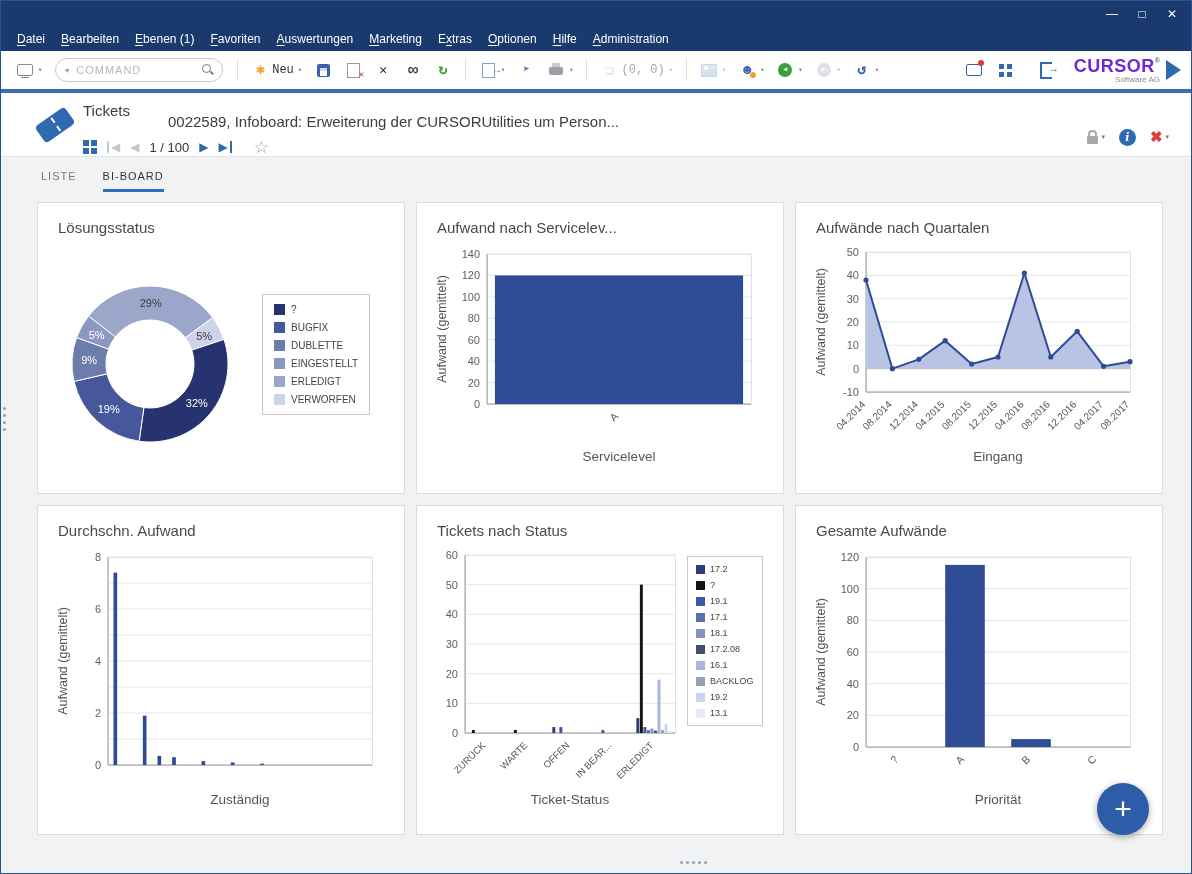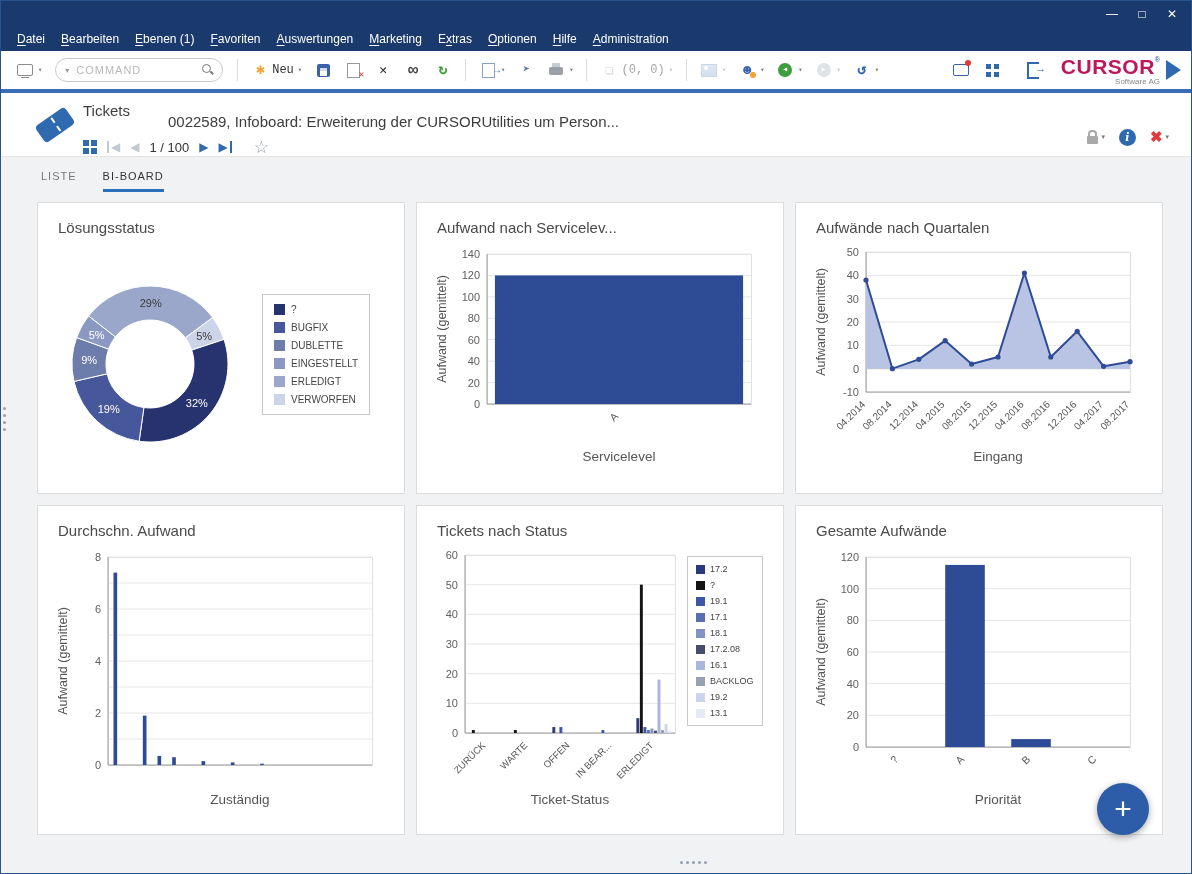--- a/index.html
+++ b/index.html
@@ -69,21 +69,21 @@
   .ic-forward::before { content:"▸"; width:14px; height:14px; border-radius:50%; background:#b9c0c8; color:#fff; font-size:10px; display:flex; align-items:center; justify-content:center; }
   .ic-undo::before { content:"↺"; color:#2f6ab0; font-weight:bold; font-size:15px; }
   .ic-monitor-alert::before { content:''; width:14px; height:10px; border:1.5px solid #3a62a8; border-radius:2px; }
   .ic-monitor-alert::after { content:''; position:absolute; right:-1px; top:-2px; width:6px; height:6px; background:#e03a3a; border-radius:50%; }
   .ic-grid::before { content:''; width:5px; height:5px; background:#2f6ab0; box-shadow:8px 0 0 #2f6ab0, 0 8px 0 #2f6ab0, 8px 8px 0 #2f6ab0; margin:-8px 8px 0 -8px; }
   .ic-exit::before { content:''; width:10px; height:13px; border:2px solid #2f6ab0; border-right:none; }
   .ic-exit::after { content:"→"; position:absolute; right:-2px; top:2px; color:#2f6ab0; font-weight:bold; font-size:11px; }
 
   .logo { display:flex; align-items:center; gap:6px; }
   .brand-line { display:flex; align-items:flex-start; }
-  .brand { font-weight:bold; font-size:21px; color:#be185d; letter-spacing:.5px; }
+  .brand { font-weight:bold; font-size:18px; color:#6d28d9; letter-spacing:.5px; }
   .reg { font-size:7px; color:#1d3f8f; margin-top:1px; }
   .sub { font-size:8px; color:#888; text-align:right; margin-top:-2px; }
   .logo-tri { width:0; height:0; border-left:15px solid #2f6ab0; border-top:10px solid transparent; border-bottom:10px solid transparent; }
 
   .accent-line { height:4px; background:#3a6db5; flex:0 0 auto; }
 
   
   .record-header { height:64px; background:#fff; display:flex; align-items:center; padding:0 18px 0 26px; position:relative; border-bottom:1px solid #e4e4e4; flex:0 0 auto; }
   .ticket-badge { width:56px; display:flex; align-items:center; justify-content:center; }
   .ticket-shape { position:relative; width:36px; height:20px; background:#2f6ab0; border-radius:4px; transform:rotate(-35deg); }

